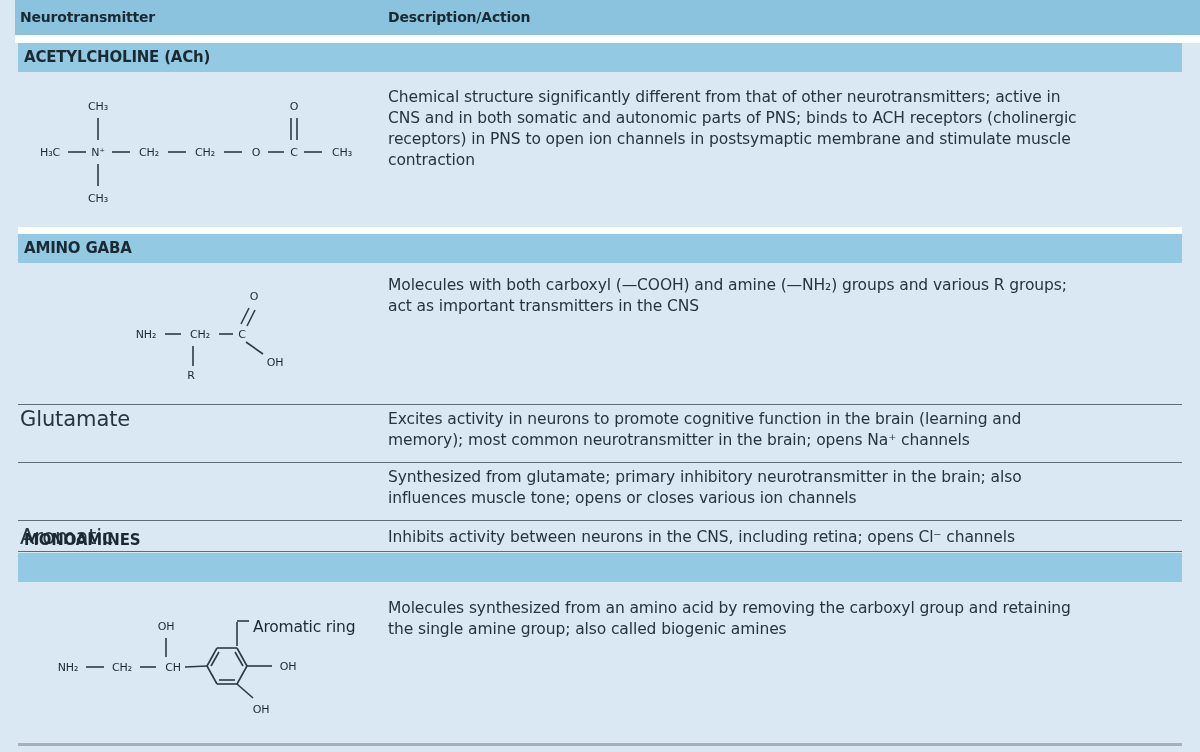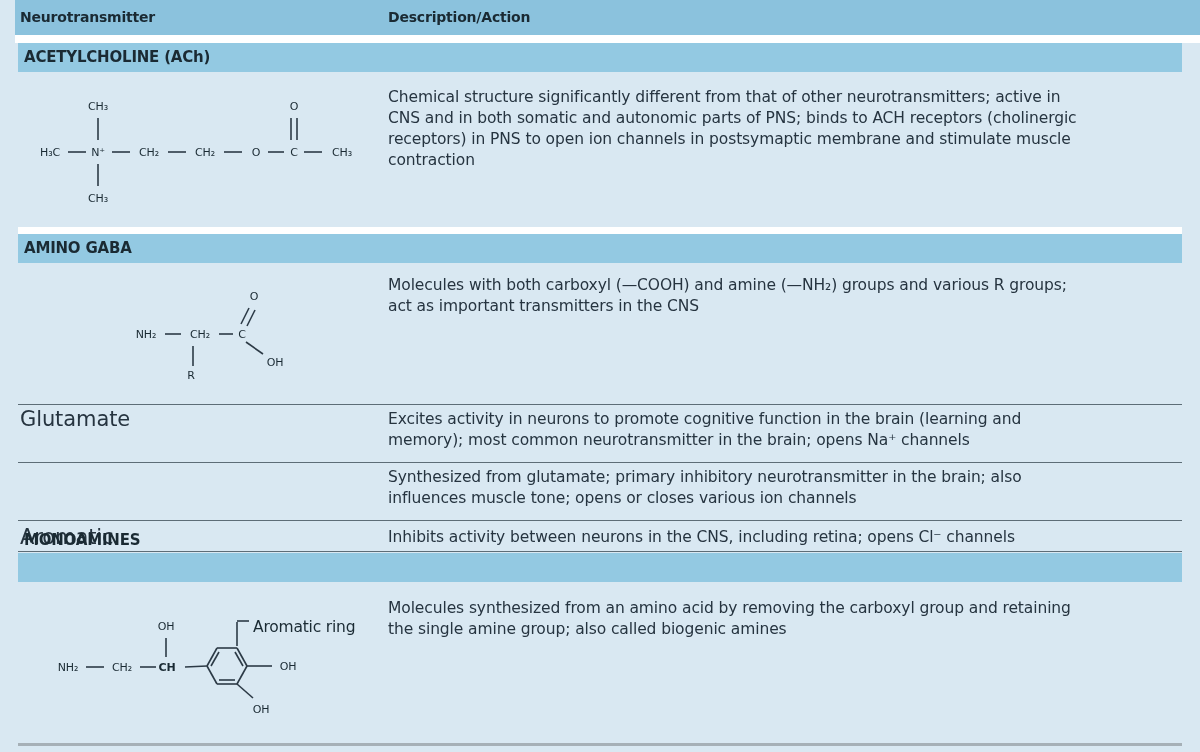--- a/index.html
+++ b/index.html
@@ -135,21 +135,21 @@
         <line x1="171" y1="80" x2="187" y2="80" stroke="#2c3a46" stroke-width="1.6"></line>
         <line x1="199" y1="66" x2="224" y2="66" stroke="#2c3a46" stroke-width="1.6"></line>
         <line x1="189" y1="84" x2="205" y2="98" stroke="#2c3a46" stroke-width="1.6"></line>
         <line x1="189" y1="46" x2="189" y2="22" stroke="#2c3a46" stroke-width="1.6"></line>
         <line x1="189" y1="21" x2="201" y2="21" stroke="#2c3a46" stroke-width="1.6"></line>
       </svg>
       <span class="atom" style="left: 118px; top: 26px;">OH</span>
       <span class="atom left-align" style="left: 205px; top: 27px;">Aromatic ring</span>
       <span class="atom" style="left: 20px; top: 67px;">NH₂</span>
       <span class="atom" style="left: 74px; top: 67px;">CH₂</span>
-      <span class="atom" style="left: 119px; top: 67px; font-weight: bold;">CH</span>
+      <span class="atom" style="left: 125px; top: 67px;">CH</span>
       <span class="atom" style="left: 240px; top: 66px;">OH</span>
       <span class="atom" style="left: 213px; top: 109px;">OH</span>
     </div>
   <div class="desc" style="top:598px">Molecules synthesized from an amino acid by removing the carboxyl group and retaining
 the single amine group; also called biogenic amines</div>
 
   <div class="bottom-rule"></div>
 </div>
 
 </body></html>

